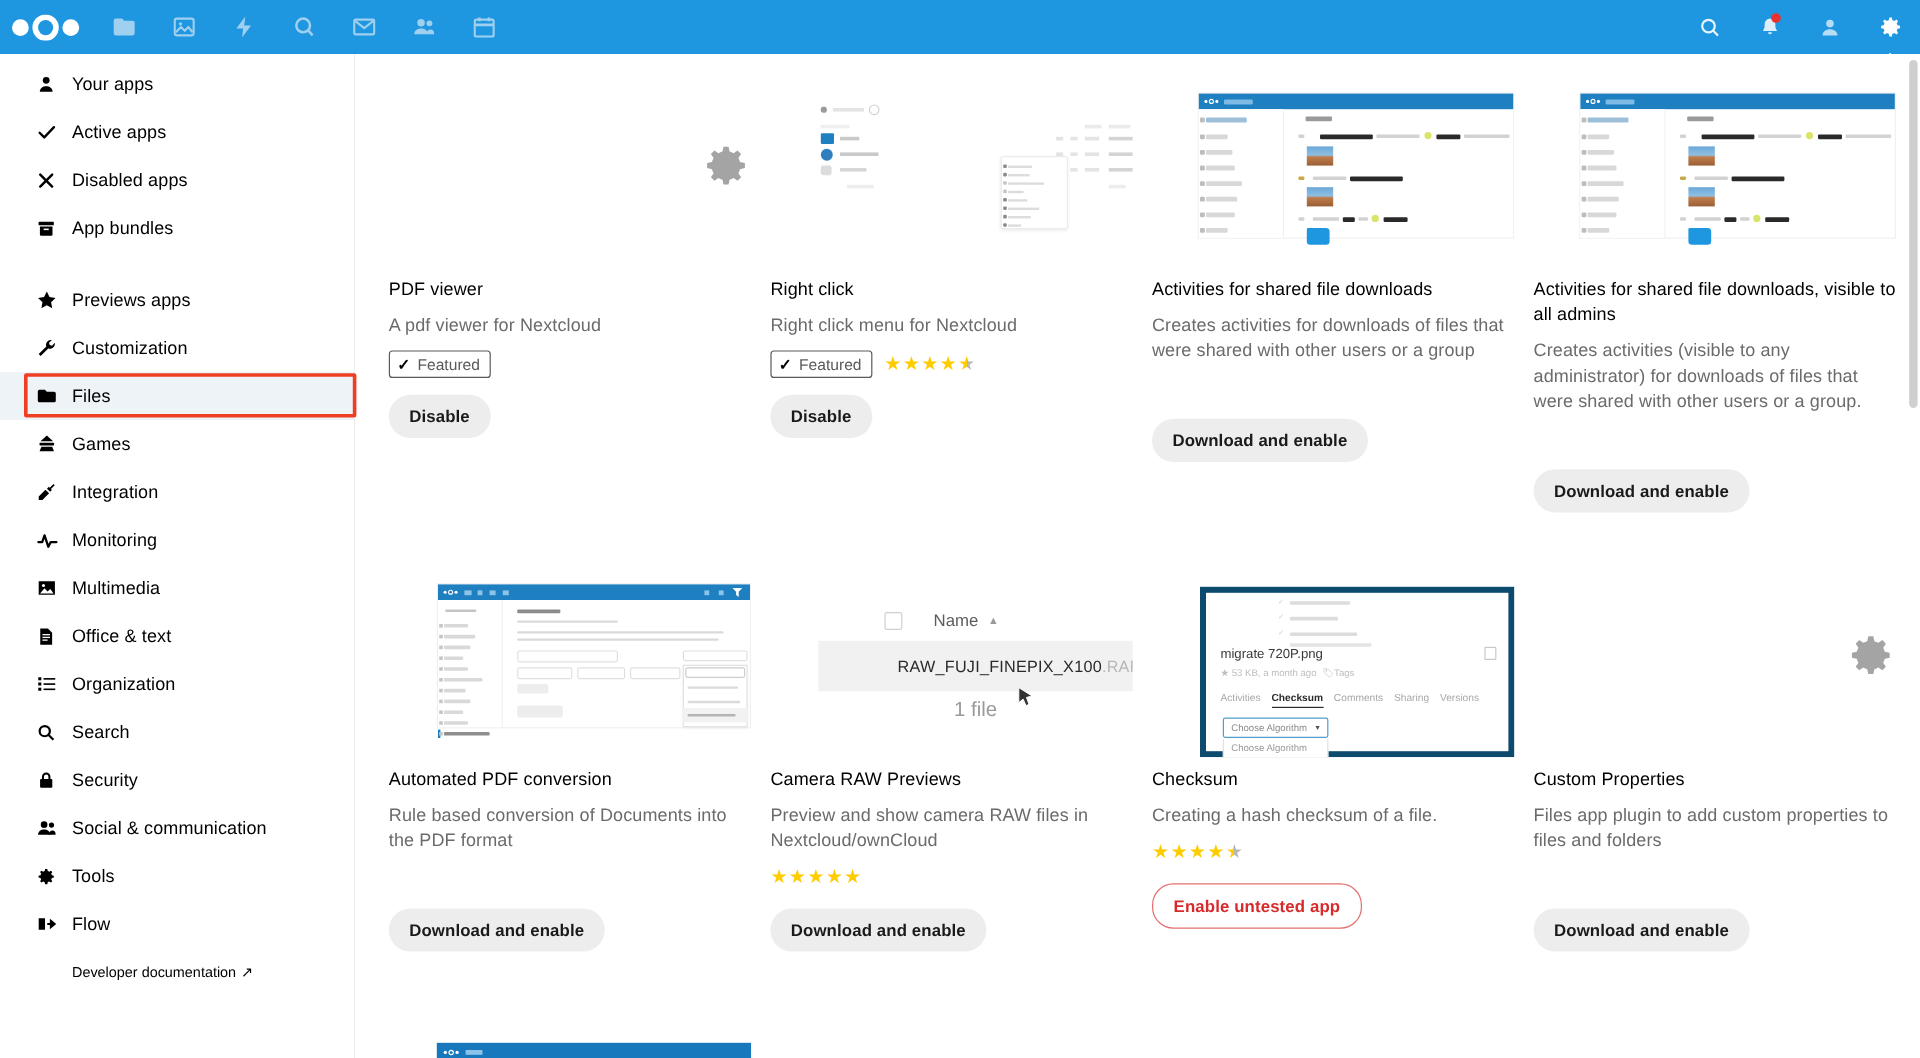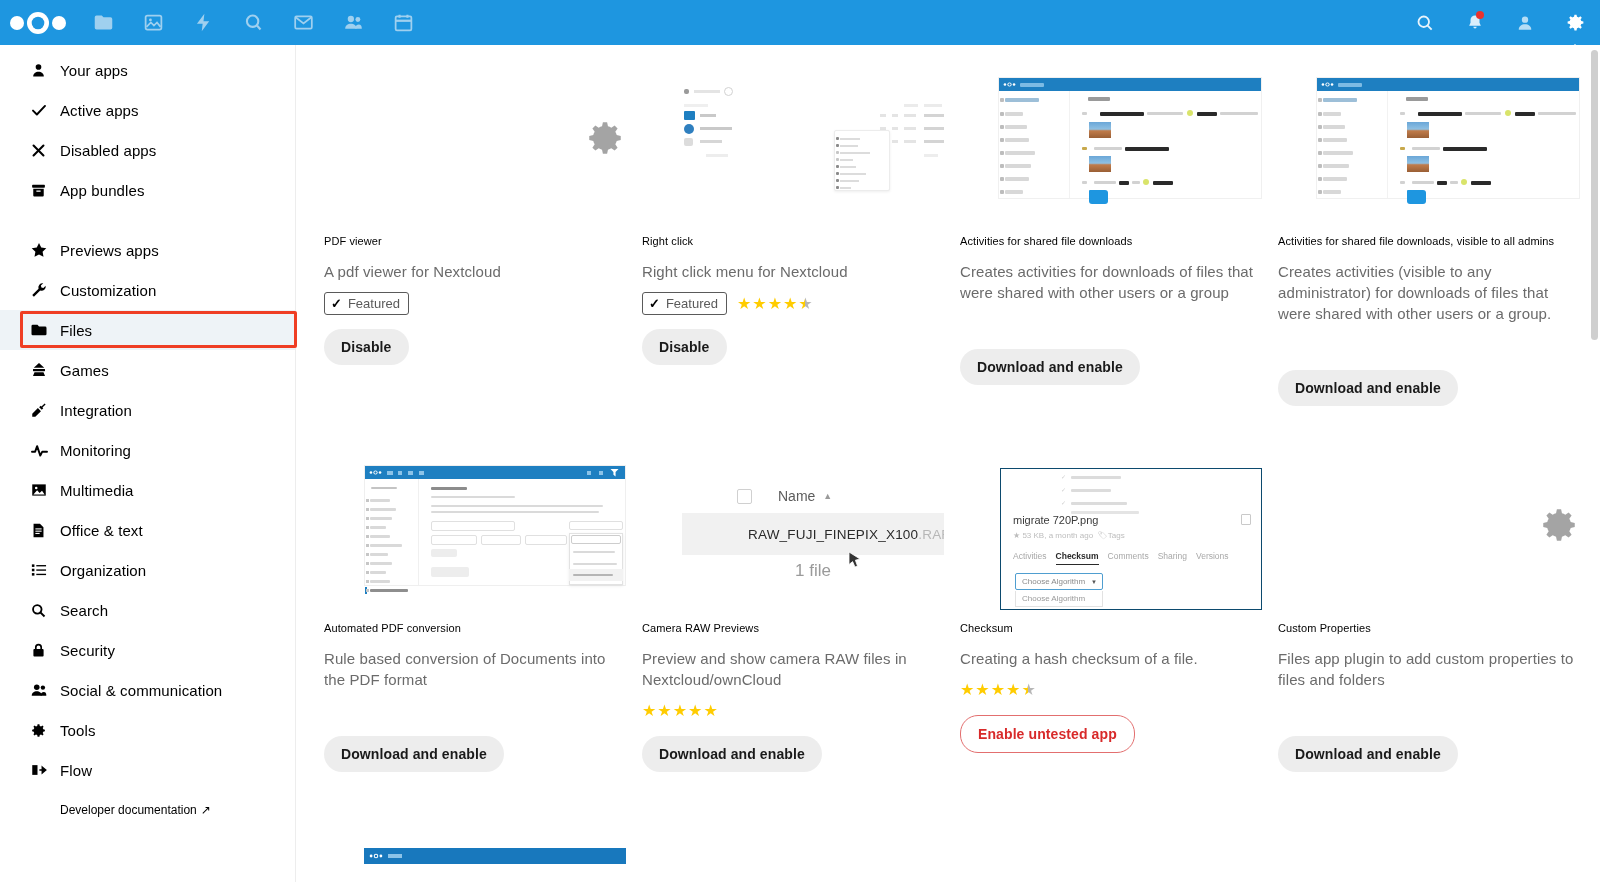--- a/index.html
+++ b/index.html
@@ -129,21 +129,21 @@
   .card-media {
     height: 170px;
     display: flex;
     align-items: center;
     justify-content: flex-end;
     overflow: hidden;
     position: relative;
   }
   .gear-placeholder { opacity: .62; }
   .card-title {
-    font-size: 11px;
+    font-size: 15px;
     color: #000000;
     margin-top: 8px;
     line-height: 21px;
     letter-spacing: .1px;
   }
   .card-desc {
     font-size: 15px;
     color: #6b6b6b;
     line-height: 21px;
     margin-top: 9px;
@@ -250,21 +250,21 @@
   .raw-thumb {
     width:28px; height:28px; margin-left:54px;
     background:linear-gradient(180deg,#4f7a32 0%,#6b9c46 40%,#7d5432 55%,#3f6026 100%);
   }
   .raw-fname { margin-left:12px; font-size:13.5px; color:#2a2a2a; letter-spacing:.2px;}
   .raw-ext { color:#b7b7b7;}
   .raw-count { position:absolute; top:96px; width:262px; text-align:center; font-size:17px; color:#9a9a9a;}
   .raw-cursor { position:absolute; left:166px; top:86px; }
 
   
-  .shot-cs { width: 262px; height: 142px; background:#fff; border:1px solid #0c4a6e;}
+  .shot-cs { width: 262px; height: 142px; background:#fff; border:5px solid #0c4a6e;}
   .cs-tl { position:absolute; height:2.5px; background:#dcdcdc; border-radius:1px;}
   .cs-tick{ position:absolute; color:#cfcfcf; font-size:6px; line-height:6px;}
   .cs-fname { position:absolute; left:12px; top:45px; font-size:11px; color:#3a3a3a;}
   .cs-metal { position:absolute; left:12px; top:62px; font-size:8px; color:#bdbdbd;}
   .cs-copy { position:absolute; right:10px; top:45px; width:10px; height:11px; border:1.5px solid #c9c9c9; border-radius:1px;}
   .cs-tabs { position:absolute; left:12px; top:82px; display:flex; gap:9px; font-size:8.5px; color:#a8a8a8;}
   .cs-tabs .on { color:#2a2a2a; font-weight:bold; border-bottom:1.5px solid #2a2a2a; padding-bottom:3px;}
   .cs-sel {
     position:absolute; left:14px; top:104px; width:88px; height:17px;
     border:1.5px solid #4f9ed0; border-radius:2px;

